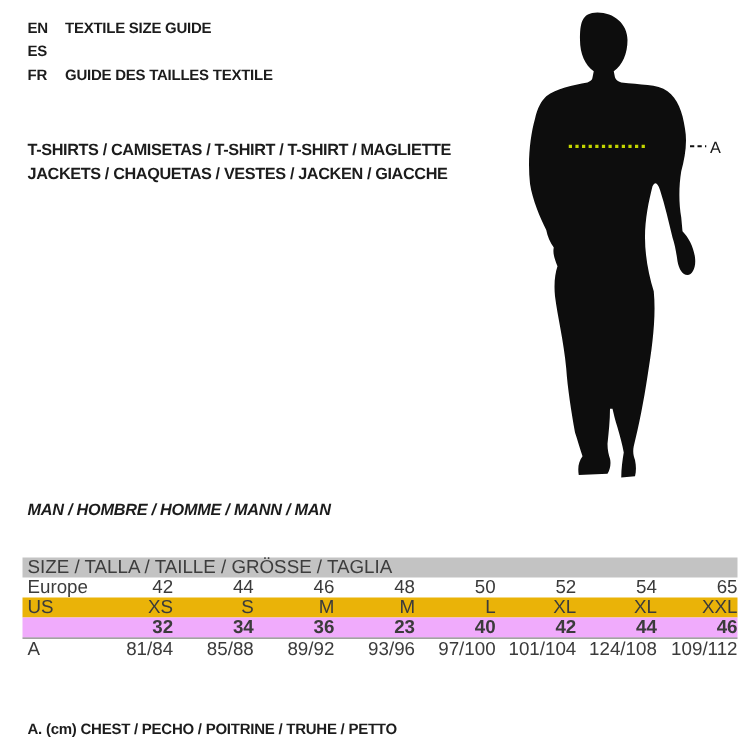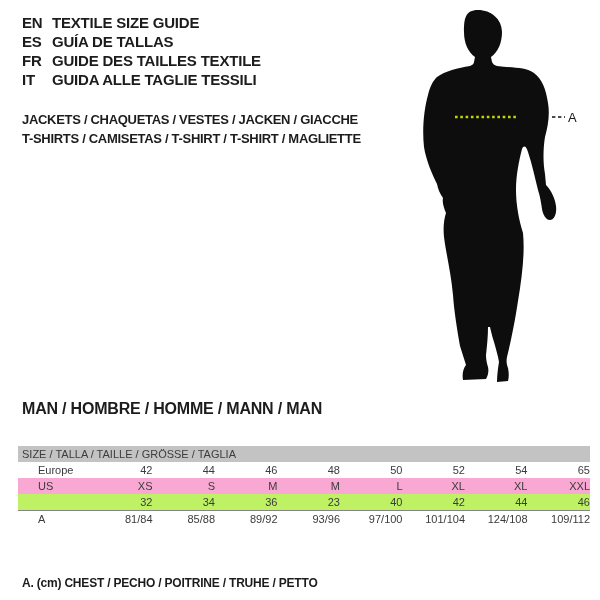--- a/index.html
+++ b/index.html
@@ -3,70 +3,65 @@
 <meta charset="utf-8">
 <style>
   html,body { margin:0; padding:0; background:#fff; }
   .canvas {
     position:relative; width:600px; height:600px; background:#ffffff;
     font-family:"Liberation Sans", sans-serif; color:#1c1c1c; overflow:hidden;
   }
 
   
   .lang-list { position:absolute; left:22px; top:13px; }
-  .lang-row { display:flex; height:19px; line-height:19px; font-size:15px; font-weight:bold; letter-spacing:-0.2px; }
+  .lang-row { display:flex; height:19px; line-height:19px; font-size:12px; font-weight:bold; letter-spacing:-0.2px; }
   .lang-code { width:30px; }
 
   
   .product-lines { position:absolute; left:22px; top:110px; font-size:13px; font-weight:bold; line-height:19px; letter-spacing:-0.3px; }
 
   
   .figure-wrap { position:absolute; left:408px; top:5px; width:190px; height:390px; }
 
   
-  .section-title { position:absolute; left:22px; top:400px; font-size:16px; font-weight:bold; letter-spacing:-0.2px; }
+  .section-title { position:absolute; left:22px; top:400px; font-size:13px; font-weight:bold; letter-spacing:-0.2px;font-style:italic; }
 
   
-  .size-table { position:absolute; left:18px; top:446px; width:572px; font-size:11px; color:#3b3b3b; }
+  .size-table { position:absolute; left:18px; top:446px; width:572px; font-size:15px; color:#3b3b3b; }
   .t-header { height:16px; line-height:16px; padding-left:4px; color:#3d3d3d; }
   .t-row { display:flex; height:16px; line-height:16px; }
   .t-row.measure { border-top:1px solid #848484; height:17px; line-height:17px; }
-  .t-label { width:52px; padding-left:4px;margin-left:16px; }
+  .t-label { width:52px; padding-left:4px; }
   .t-cell { flex:1; text-align:right; }
 
   
   .footnote { position:absolute; left:22px; top:576px; font-size:12px; font-weight:bold; letter-spacing:-0.2px; }
 </style>
 </head>
 <body>
 
 <div class="canvas">
 
   <div class="lang-list">
     <div class="lang-row">
       <span class="lang-code">EN</span>
       <span class="lang-label">TEXTILE SIZE GUIDE</span>
     </div>
     <div class="lang-row">
       <span class="lang-code">ES</span>
-      <span class="lang-label">GUÍA DE TALLAS</span>
     </div>
     <div class="lang-row">
       <span class="lang-code">FR</span>
       <span class="lang-label">GUIDE DES TAILLES TEXTILE</span>
     </div>
-    <div class="lang-row">
-      <span class="lang-code">IT</span>
-      <span class="lang-label">GUIDA ALLE TAGLIE TESSILI</span>
-    </div>
   </div>
 
   <div class="product-lines">
+    <div>T-SHIRTS / CAMISETAS / T-SHIRT / T-SHIRT / MAGLIETTE</div>
     <div>JACKETS / CHAQUETAS / VESTES / JACKEN / GIACCHE</div>
-    <div>T-SHIRTS / CAMISETAS / T-SHIRT / T-SHIRT / MAGLIETTE</div>
   </div>
 
   <div class="figure-wrap">
     <svg width="190" height="390" viewBox="0 0 190 390" xmlns="http://www.w3.org/2000/svg">
       <path d="M70 5
                C83 5 94 14 94 27 C94 38 90 47 83 52 L84 57
                C85 59 86 60 89 61 C104 63 118 62 126 68
                C134 74 138 84 140 98 C142 109 140 121 137 132
                C135 144 135 158 137 169 L138 180
                C143 185 147 193 148 201 C149 209 146 215 142 215
@@ -102,33 +97,33 @@
       <span class="t-cell">42</span>
       <span class="t-cell">44</span>
       <span class="t-cell">46</span>
       <span class="t-cell">48</span>
       <span class="t-cell">50</span>
       <span class="t-cell">52</span>
       <span class="t-cell">54</span>
       <span class="t-cell">65</span>
     </div>
 
-    <div class="t-row" style="background:#f9a8d4;">
+    <div class="t-row" style="background:#eab308;">
       <span class="t-label">US</span>
       <span class="t-cell">XS</span>
       <span class="t-cell">S</span>
       <span class="t-cell">M</span>
       <span class="t-cell">M</span>
       <span class="t-cell">L</span>
       <span class="t-cell">XL</span>
       <span class="t-cell">XL</span>
       <span class="t-cell">XXL</span>
     </div>
 
-    <div class="t-row" style="background:#bef264;">
+    <div class="t-row" style="background:#f0abfc;font-weight:bold;">
       <span class="t-label"></span>
       <span class="t-cell">32</span>
       <span class="t-cell">34</span>
       <span class="t-cell">36</span>
       <span class="t-cell">23</span>
       <span class="t-cell">40</span>
       <span class="t-cell">42</span>
       <span class="t-cell">44</span>
       <span class="t-cell">46</span>
     </div>

